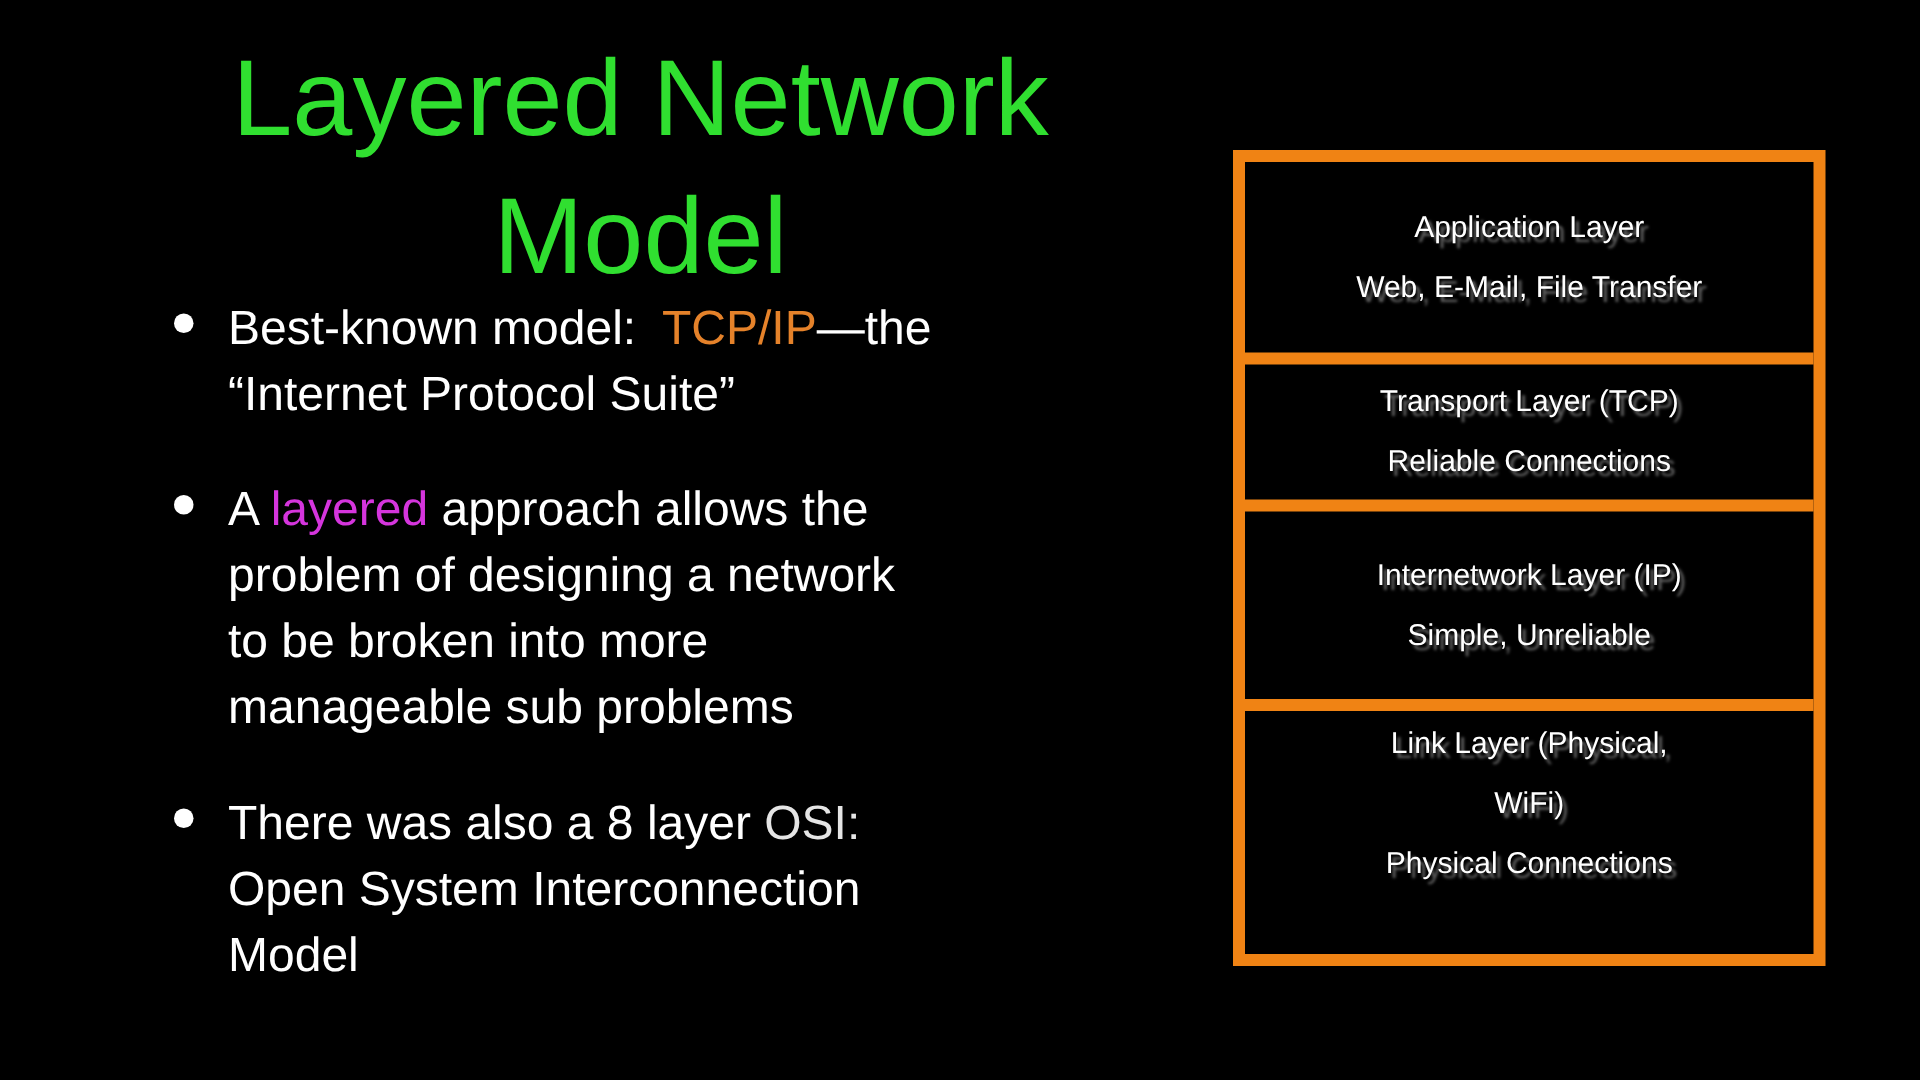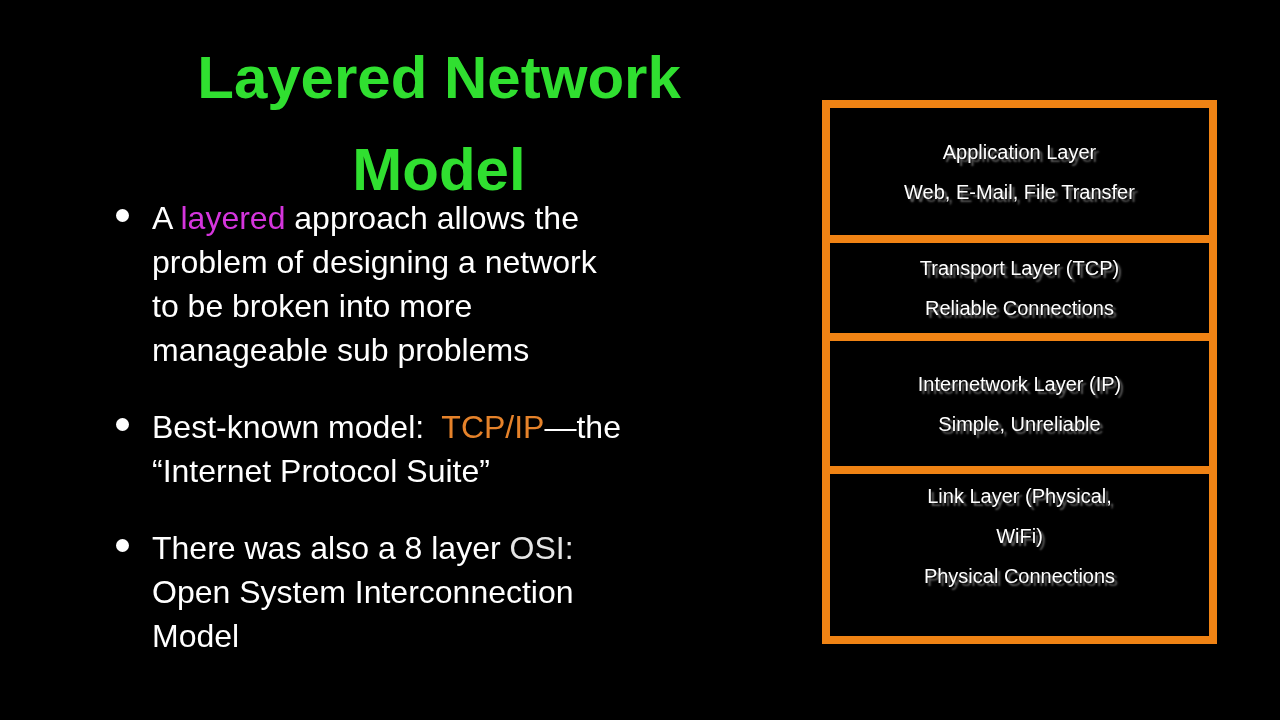--- a/index.html
+++ b/index.html
@@ -13,24 +13,24 @@
     height: 720px;
     background: #000000;
     overflow: hidden;
     font-family: "Liberation Sans", "DejaVu Sans", sans-serif;
   }
   .title {
     position: absolute;
     left: 60px;
     top: 16px;
     width: 726px;
-    margin: 16px;
-    font-size: 60px;
+    margin: 4px;
+    font-size: 72px;
     line-height: 92px;
-    font-weight: 700;
+    font-weight: 400;
     text-align: center;
     white-space: pre-line;
   }
   .bullets {
     position: absolute;
     left: 105px;
     top: 196px;
     width: 600px;
   }
   .bullet {
@@ -86,30 +86,30 @@
 
 <div class="slide">
 
   <h1 class="title" style="color: rgb(48, 223, 48);">Layered Network
 Model</h1>
 
   <div class="bullets" style="color: rgb(255, 255, 255);">
 
     <div class="bullet">
       <span class="dot" style="background-color: rgb(255, 255, 255);"></span>
+      <p><span>Best-known model:  </span><span style="color: rgb(229, 130, 42);">TCP/IP</span><span>—the
+“Internet Protocol Suite”</span></p>
+    </div>
+
+    <div class="bullet">
+      <span class="dot" style="background-color: rgb(255, 255, 255);"></span>
       <p><span>A </span><span style="color: rgb(213, 53, 221);">layered</span><span> approach allows the
 problem of designing a network
 to be broken into more
 manageable sub problems</span></p>
-    </div>
-
-    <div class="bullet">
-      <span class="dot" style="background-color: rgb(255, 255, 255);"></span>
-      <p><span>Best-known model:  </span><span style="color: rgb(229, 130, 42);">TCP/IP</span><span>—the
-“Internet Protocol Suite”</span></p>
     </div>
 
     <div class="bullet">
       <span class="dot" style="background-color: rgb(255, 255, 255);"></span>
       <p><span>There was also a 8 layer </span><span style="color: #e5e5e5;">OSI:</span><span>
 Open System Interconnection
 Model</span></p>
     </div>
 
   </div>

